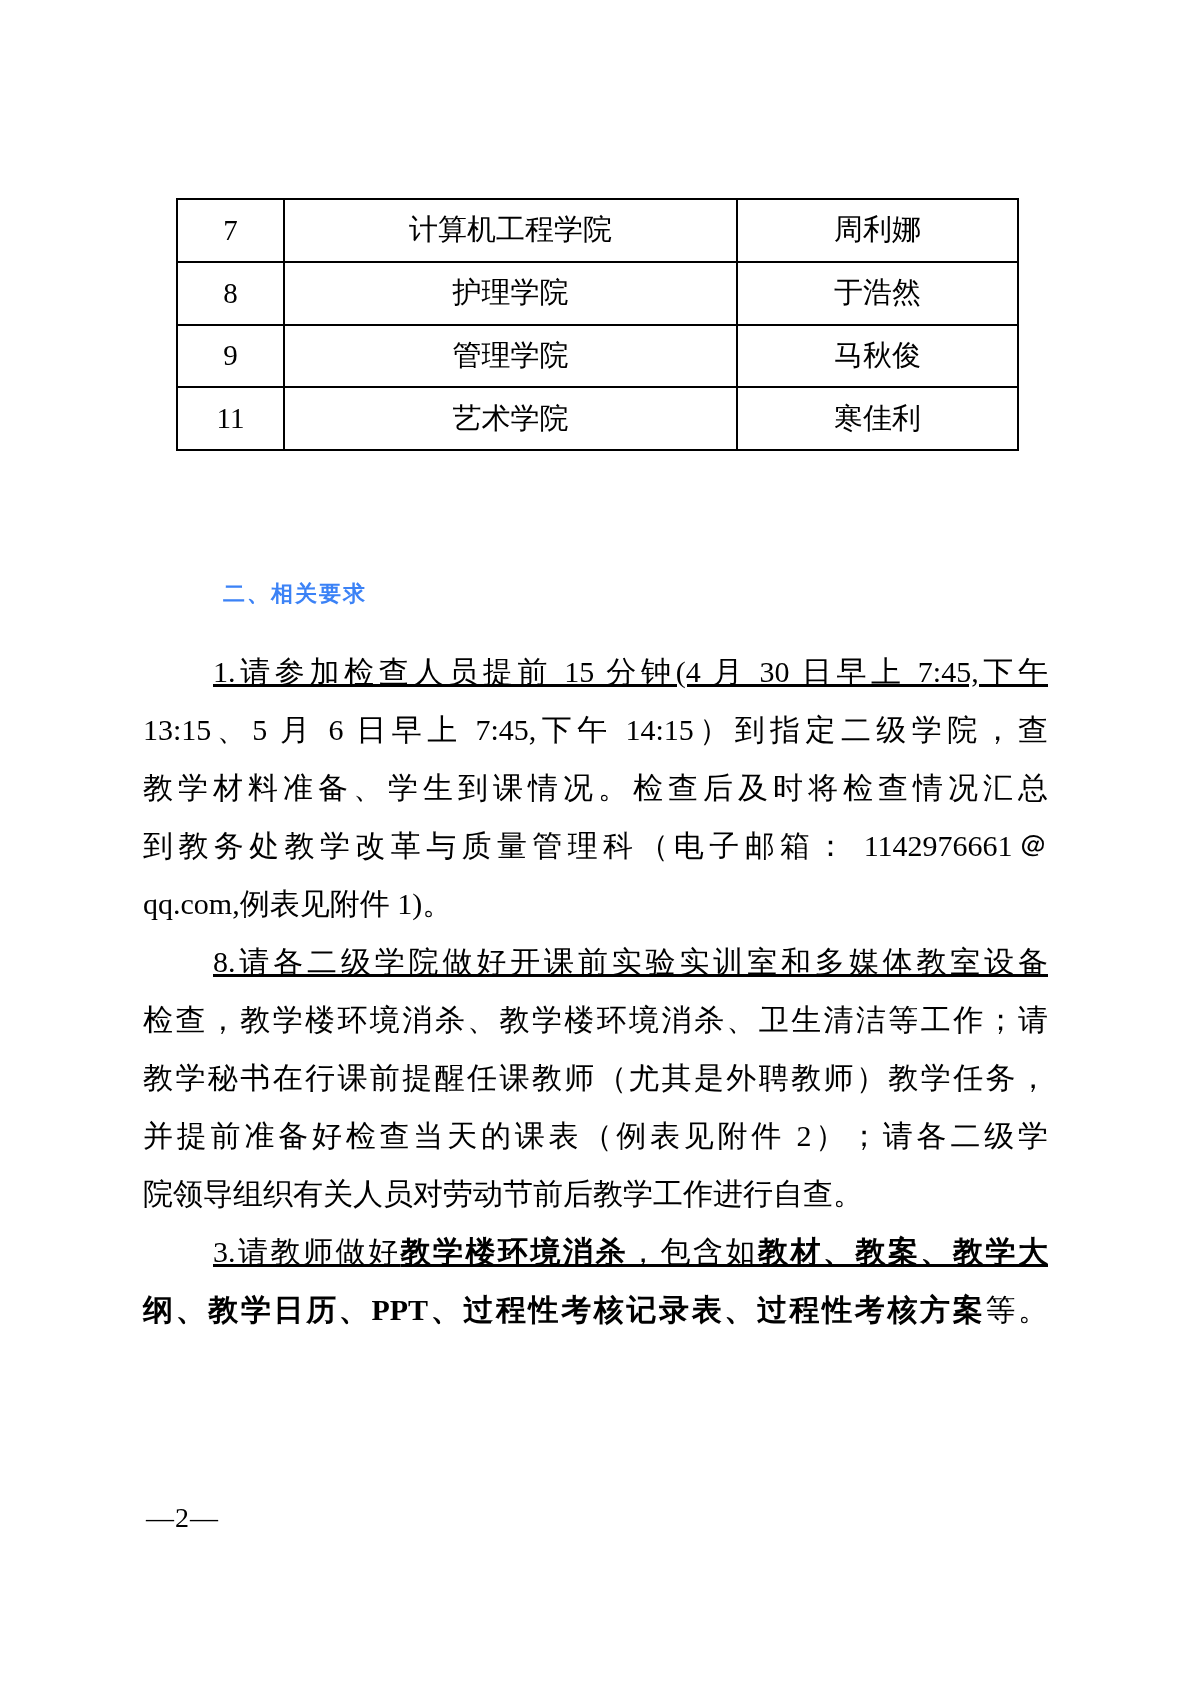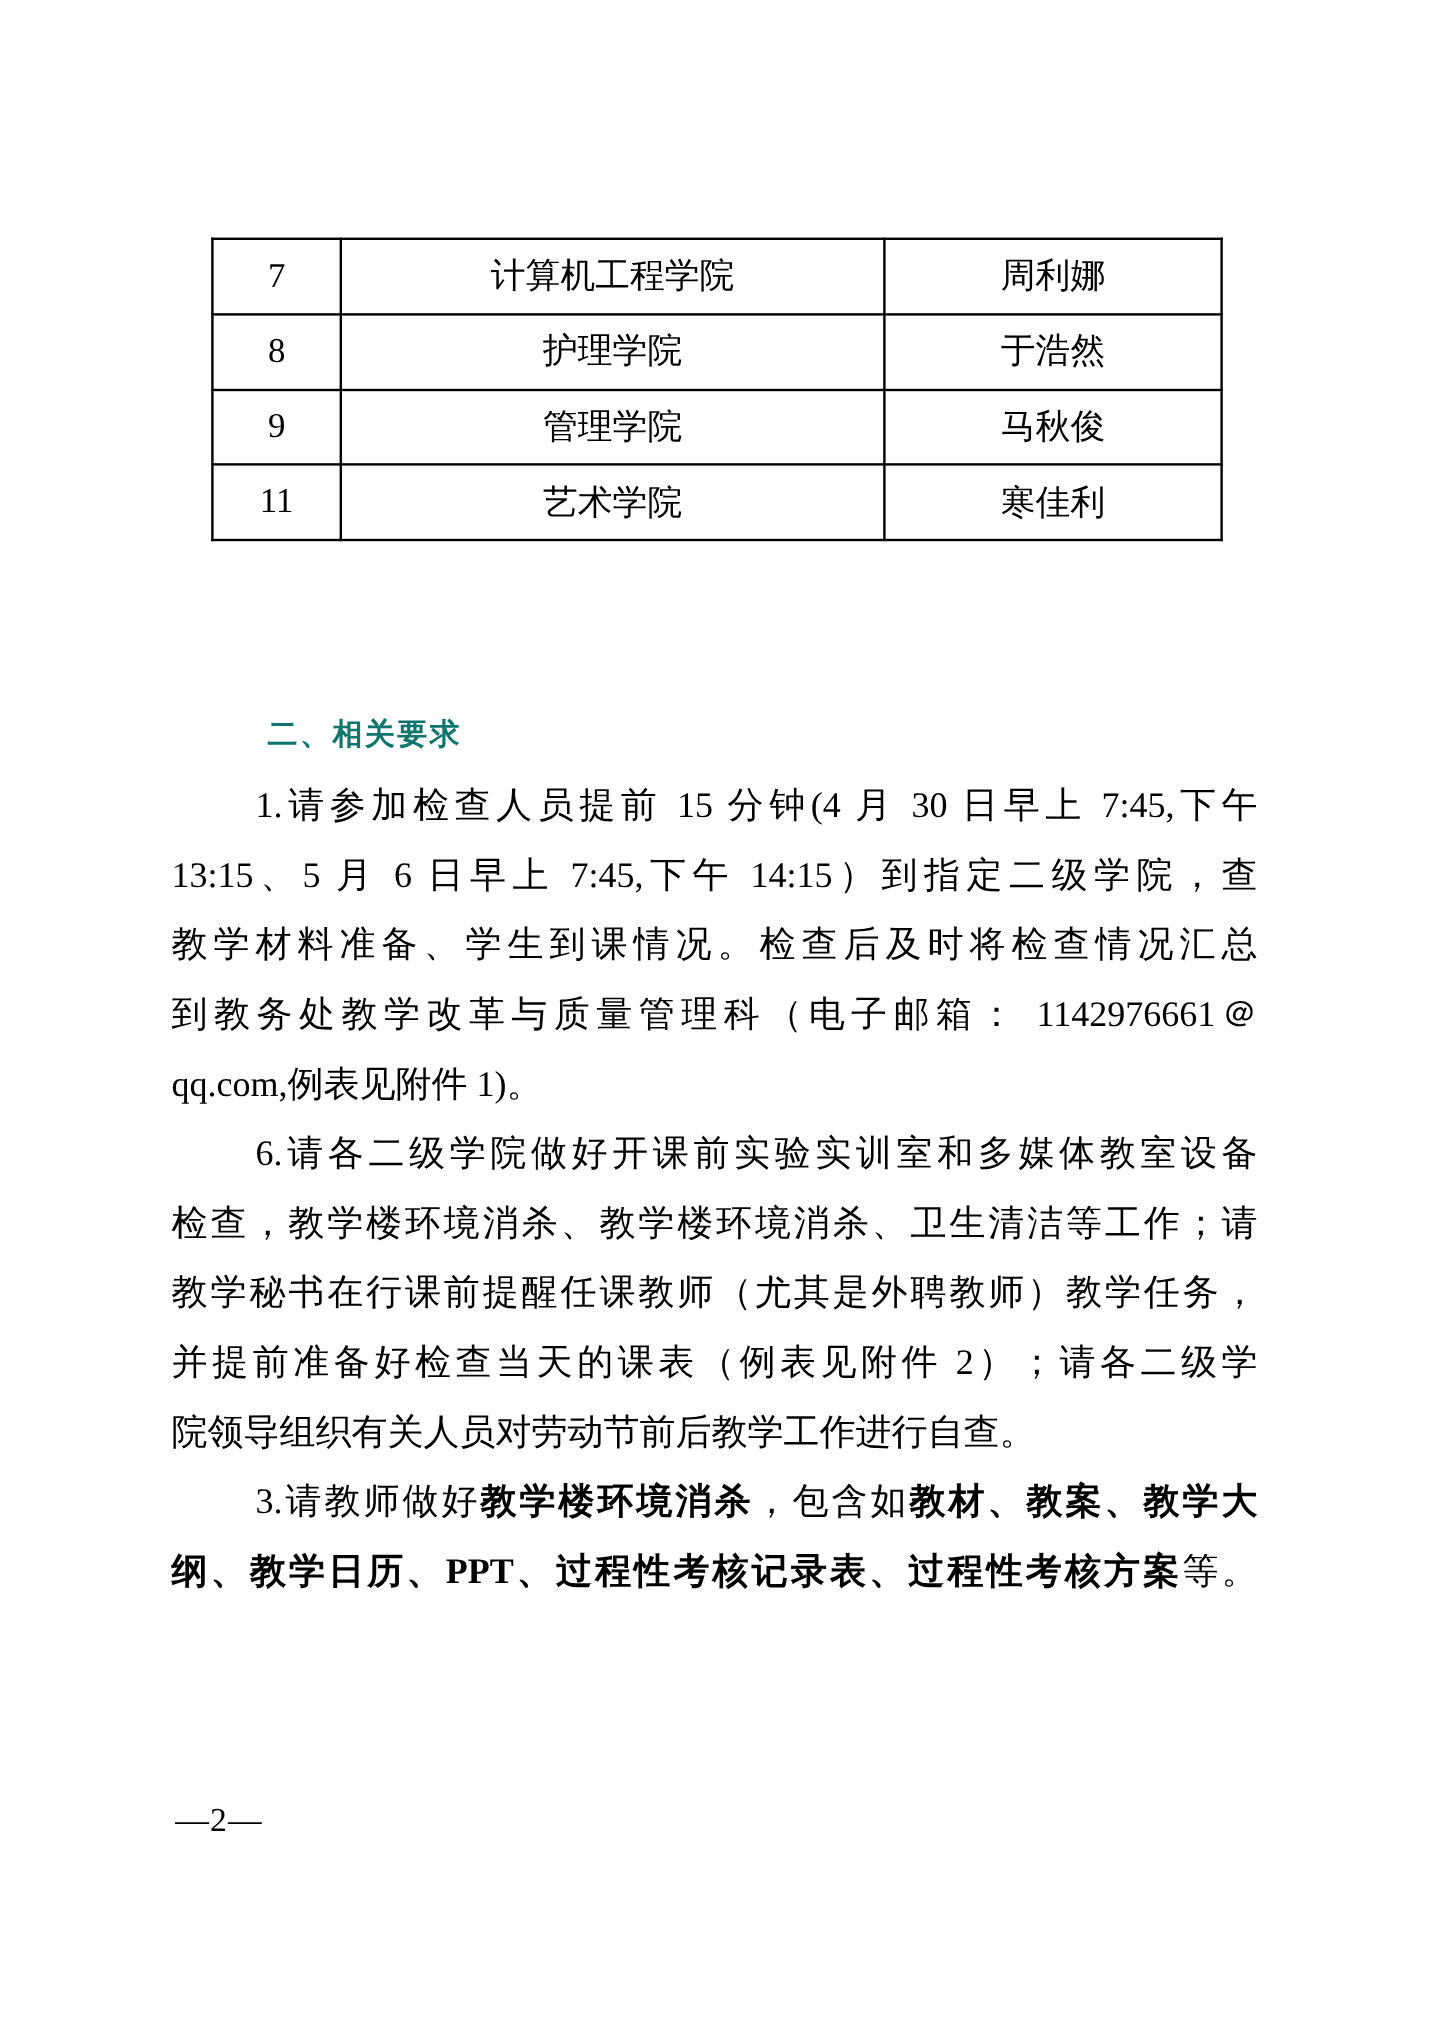--- a/index.html
+++ b/index.html
@@ -34,29 +34,29 @@
     font-family: "Liberation Serif", serif;
     padding: 0;
   }
   table.roster col.c-no   { width: 107px; }
   table.roster col.c-col  { width: 453px; }
   table.roster col.c-name { width: 281px; }
   
   .sec-heading {
     position: absolute;
     left: 143px;
-    top: 595px;
+    top: 579px;
     width: 905px;
     padding-left: 80px;
     box-sizing: border-box;
     font-family: "Liberation Sans", sans-serif;
     font-weight: bold;
-    font-size: 25px;
+    font-size: 22px;
     letter-spacing: 2px;
-    color: #0f766e;
+    color: #3b82f6;
   }
   
   .body-text {
     position: absolute;
     left: 143px;
     top: 643px;
     width: 905px;
     font-size: 30px;
     line-height: 58px;
     color: #000000;
@@ -67,20 +67,21 @@
     overflow: visible;
   }
   .line.just {
     white-space: normal;
     text-align: justify;
     text-align-last: justify;
     text-justify: inter-character;
   }
   .line.indent {
     text-indent: 70px;
+    text-decoration: underline;
   }
   .line .bold {
     font-weight: bold;
   }
   
   .page-number {
     position: absolute;
     left: 146px;
     top: 1502px;
     font-size: 28px;
@@ -127,21 +128,21 @@
 
   <div class="body-text">
       <div>
         <div class="line indent just"><span>1.请参加检查人员提前 15 分钟(4 月 30 日早上 7:45,下午</span></div>
         <div class="line just"><span>13:15、5 月 6 日早上 7:45,下午 14:15）到指定二级学院，查</span></div>
         <div class="line just"><span>教学材料准备、学生到课情况。检查后及时将检查情况汇总</span></div>
         <div class="line just"><span>到教务处教学改革与质量管理科（电子邮箱： 1142976661＠</span></div>
         <div class="line"><span>qq.com,例表见附件 1)。</span></div>
       </div>
       <div>
-        <div class="line indent just"><span>6.请各二级学院做好开课前实验实训室和多媒体教室设备</span></div>
+        <div class="line indent just"><span>8.请各二级学院做好开课前实验实训室和多媒体教室设备</span></div>
         <div class="line just"><span>检查，教学楼环境消杀、教学楼环境消杀、卫生清洁等工作；请</span></div>
         <div class="line just"><span>教学秘书在行课前提醒任课教师（尤其是外聘教师）教学任务，</span></div>
         <div class="line just"><span>并提前准备好检查当天的课表（例表见附件 2）；请各二级学</span></div>
         <div class="line"><span>院领导组织有关人员对劳动节前后教学工作进行自查。</span></div>
       </div>
       <div>
         <div class="line indent just"><span>3.请教师做好</span><span class="bold">教学楼环境消杀</span><span>，包含如</span><span class="bold">教材、教案、教学大</span></div>
         <div class="line just"><span class="bold">纲、教学日历、PPT、过程性考核记录表、过程性考核方案</span><span>等。</span></div>
       </div>
     </div>

